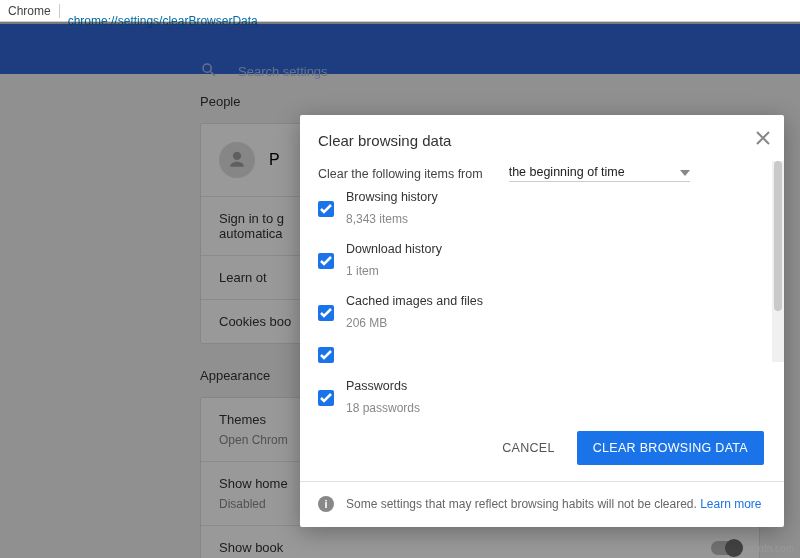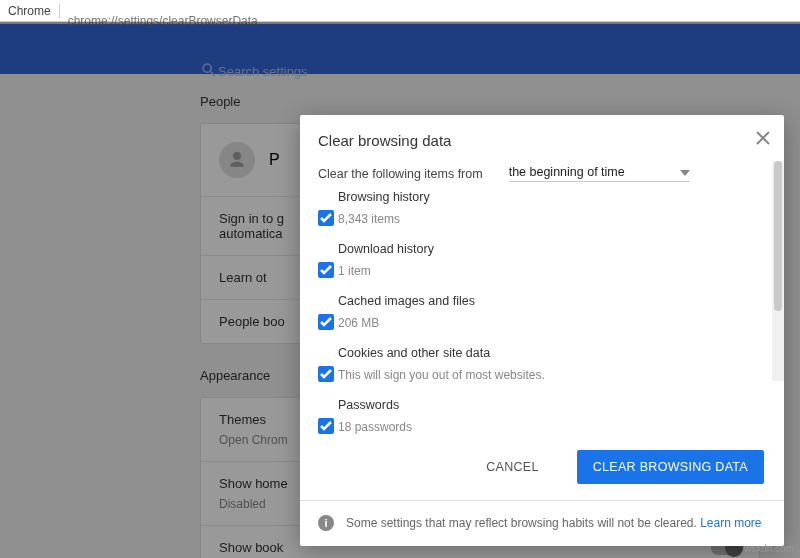--- a/index.html
+++ b/index.html
@@ -1,22 +1,22 @@
 <!DOCTYPE html>
 <html><head>
   <meta charset="utf-8">
   <style>
     * { box-sizing: border-box; margin: 0; padding: 0; font-family: Arial, sans-serif; }
     body { width: 800px; height: 558px; overflow: hidden; background: #f1f1f1; position: relative; }
     .addr-bar { height: 22px; background: #fff; border-bottom: 1px solid #ccc; display: flex; align-items: center; font-size: 12px; }
     .addr-label { padding: 0 8px; border-right: 1px solid #ccc; color: #444; }
-    .addr-url { padding: 0 8px; color: #737373; margin-top: 20px; }
+    .addr-url { padding: 0 8px; color: #0369a1; margin-top: 20px; }
     .blue-border-top { height: 2px; background: #ccc; }
     .topbar { height: 50px; background: #3367d6; display: flex; align-items: center; padding-left: 200px; }
-    .search-wrap { display: flex; align-items: center; color: #a9bce8; font-size: 13px; margin-top: 45px; }
+    .search-wrap { display: flex; align-items: center; gap: 20px; color: #a9bce8; font-size: 13px; margin-top: 45px; }
     .search-icon svg { width: 18px; height: 18px; fill: #a9bce8; }
     .content { padding: 20px 30px 0 200px; }
     .content-inner { width: 560px; }
     .section-title { font-size: 13px; color: #333; margin-bottom: 14px; }
     .card { background: #fff; border: 1px solid #e0e0e0; border-radius: 2px; }
     .row { display: flex; align-items: center; padding: 14px 18px; border-top: 1px solid #e8e8e8; font-size: 13px; color: #333; justify-content: space-between; }
     .row:first-child { border-top: none; }
     .profile-row { display: flex; align-items: center; gap: 14px; padding: 18px; }
     .avatar { width: 36px; height: 36px; border-radius: 50%; background: #e0e0e0; display: flex; align-items: center; justify-content: center; }
     .avatar svg { width: 20px; height: 20px; fill: #9e9e9e; }
@@ -31,26 +31,26 @@
     .dialog { position: absolute; left: 300px; top: 115px; width: 484px; background: #fff; box-shadow: 0 5px 25px rgba(0,0,0,0.3); border-radius: 2px; }
     .dlg-scroll { position:absolute; right:0; top:46px; bottom:165px; width:12px; background:#f0f0f0; }
     .dlg-scroll-thumb { position:absolute; top:0; left:2px; width:8px; height:150px; background:#c9c9c9; border-radius:4px; }
     .dlg-head { display:flex; align-items:center; justify-content:space-between; padding:16px 14px 10px 18px; }
     .dlg-title { font-size: 15px; color: #333; }
     .close-btn svg { width:14px; height:14px; stroke:#888; stroke-width:2; fill:none; }
     .dlg-body { padding: 6px 18px 0 18px; }
     .clear-line { display:flex; align-items:center; gap: 26px; font-size: 12.5px; color: #444; margin-bottom: 0; }
     .sel { display:flex; align-items:flex-start; gap:55px; border-bottom:1px solid #ccc; padding-bottom:2px; cursor:pointer; color:#222; font-size:12.5px; }
     .sel .chev svg { fill:#888; }
-    .check-row { display:flex; gap:4px; padding: 8px 0; align-items:flex-end; }
+    .check-row { display:flex; gap:12px; padding: 8px 0; align-items:center; }
     .checkbox { width:16px; height:16px; border-radius:2px; background:#1a73e8; display:flex; align-items:center; justify-content:center; flex-shrink:0; margin-top:1px; }
     .checkbox svg { width:12px; height:10px; stroke:#fff; stroke-width:2.5; fill:none; }
     .check-label { font-size: 12.5px; color:#333; }
     .check-sub { font-size: 12px; color:#888; margin-top:8px; }
-    .dlg-actions { display:flex; justify-content:flex-end; gap:28px; padding: 16px 20px; }
+    .dlg-actions { display:flex; justify-content:flex-end; gap:12px; padding: 16px 20px; }
     .btn-cancel { background:none; border:none; color:#555; font-size:12.5px; font-weight:500; padding:8px 10px; cursor:pointer; letter-spacing:0.3px; }
     .btn-primary { background:#1a73e8; color:#fff; border:none; font-size:12.5px; font-weight:500; padding:10px 16px; border-radius:2px; cursor:pointer; letter-spacing:0.3px; }
     .dlg-divider { height:1px; background:#e0e0e0; }
     .dlg-foot { display:flex; gap:12px; padding:14px 18px; font-size:12px; align-items:flex-start; }
     .info-icon { width:16px; height:16px; border-radius:50%; background:#888; color:#fff; font-size:11px; display:flex; align-items:center; justify-content:center; flex-shrink:0; font-weight:bold; }
     .foot-text { color:#666; line-height:1.4; }
     .learn-link { color:#1a73e8; }
     .watermark { position: absolute; bottom: 4px; right: 6px; font-size: 10px; color: #999; }
   </style>
 </head>
@@ -92,21 +92,21 @@
           <div>automatica</div>
         </div>
       </div>
       <div class="row">
         <span>Learn ot</span>
         <span class="arrow"><svg viewBox="0 0 8 12">
               <path d="M0 0l8 6-8 6z"></path>
             </svg></span>
       </div>
       <div class="row">
-        <span>People boo</span>
+        <span>Cookies boo</span>
         <span class="arrow"><svg viewBox="0 0 8 12">
               <path d="M0 0l8 6-8 6z"></path>
             </svg></span>
       </div>
     </div>
 
     <div class="section-title" style="margin-top:24px">Appearance</div>
     <div class="card">
       <div class="row">
         <div>
@@ -189,24 +189,20 @@
         <div class="check-label">Cached images and files</div>
         <div class="check-sub">206 MB</div>
       </div>
     </div>
     <div class="check-row">
       <div class="checkbox">
           <svg viewBox="0 0 12 10">
             <path d="M1 5l3 3 7-7"></path>
           </svg>
         </div>
-      <div>
-        <div class="check-label">Cookies and other site data</div>
-        <div class="check-sub">This will sign you out of most websites.</div>
-      </div>
     </div>
     <div class="check-row" style="padding-bottom:0">
       <div class="checkbox">
           <svg viewBox="0 0 12 10">
             <path d="M1 5l3 3 7-7"></path>
           </svg>
         </div>
       <div>
         <div class="check-label">Passwords</div>
         <div class="check-sub">18 passwords</div>

